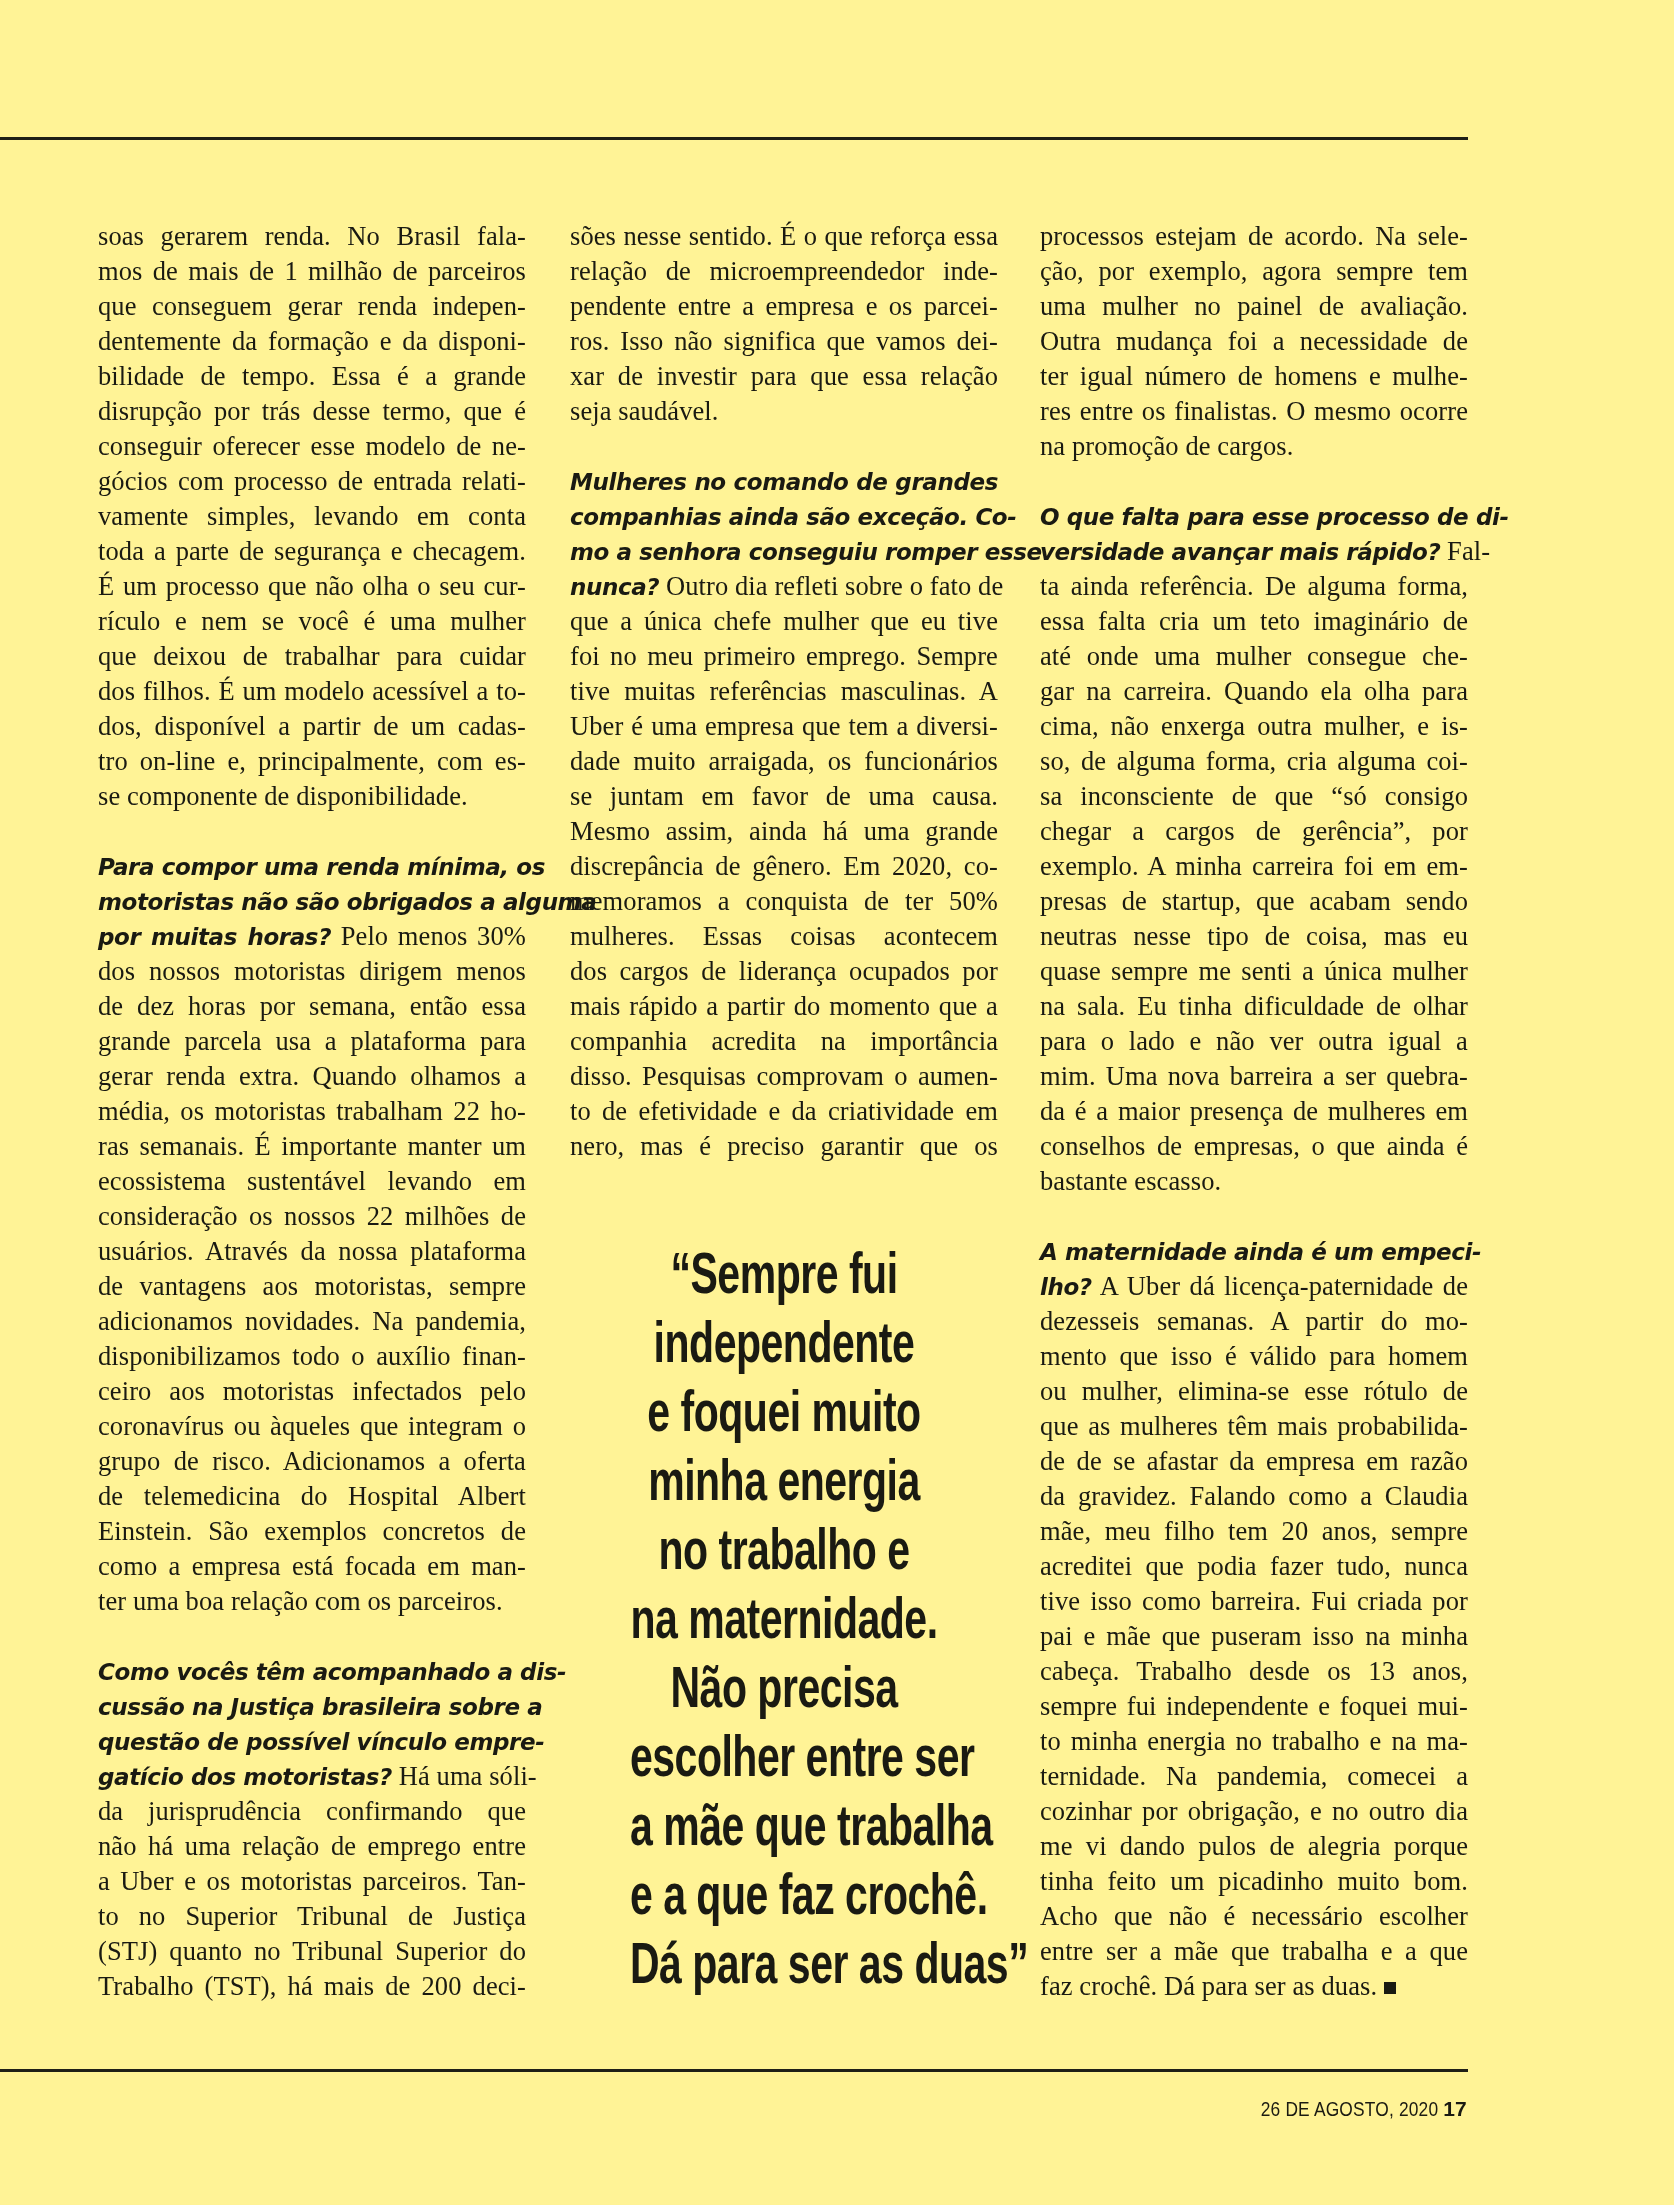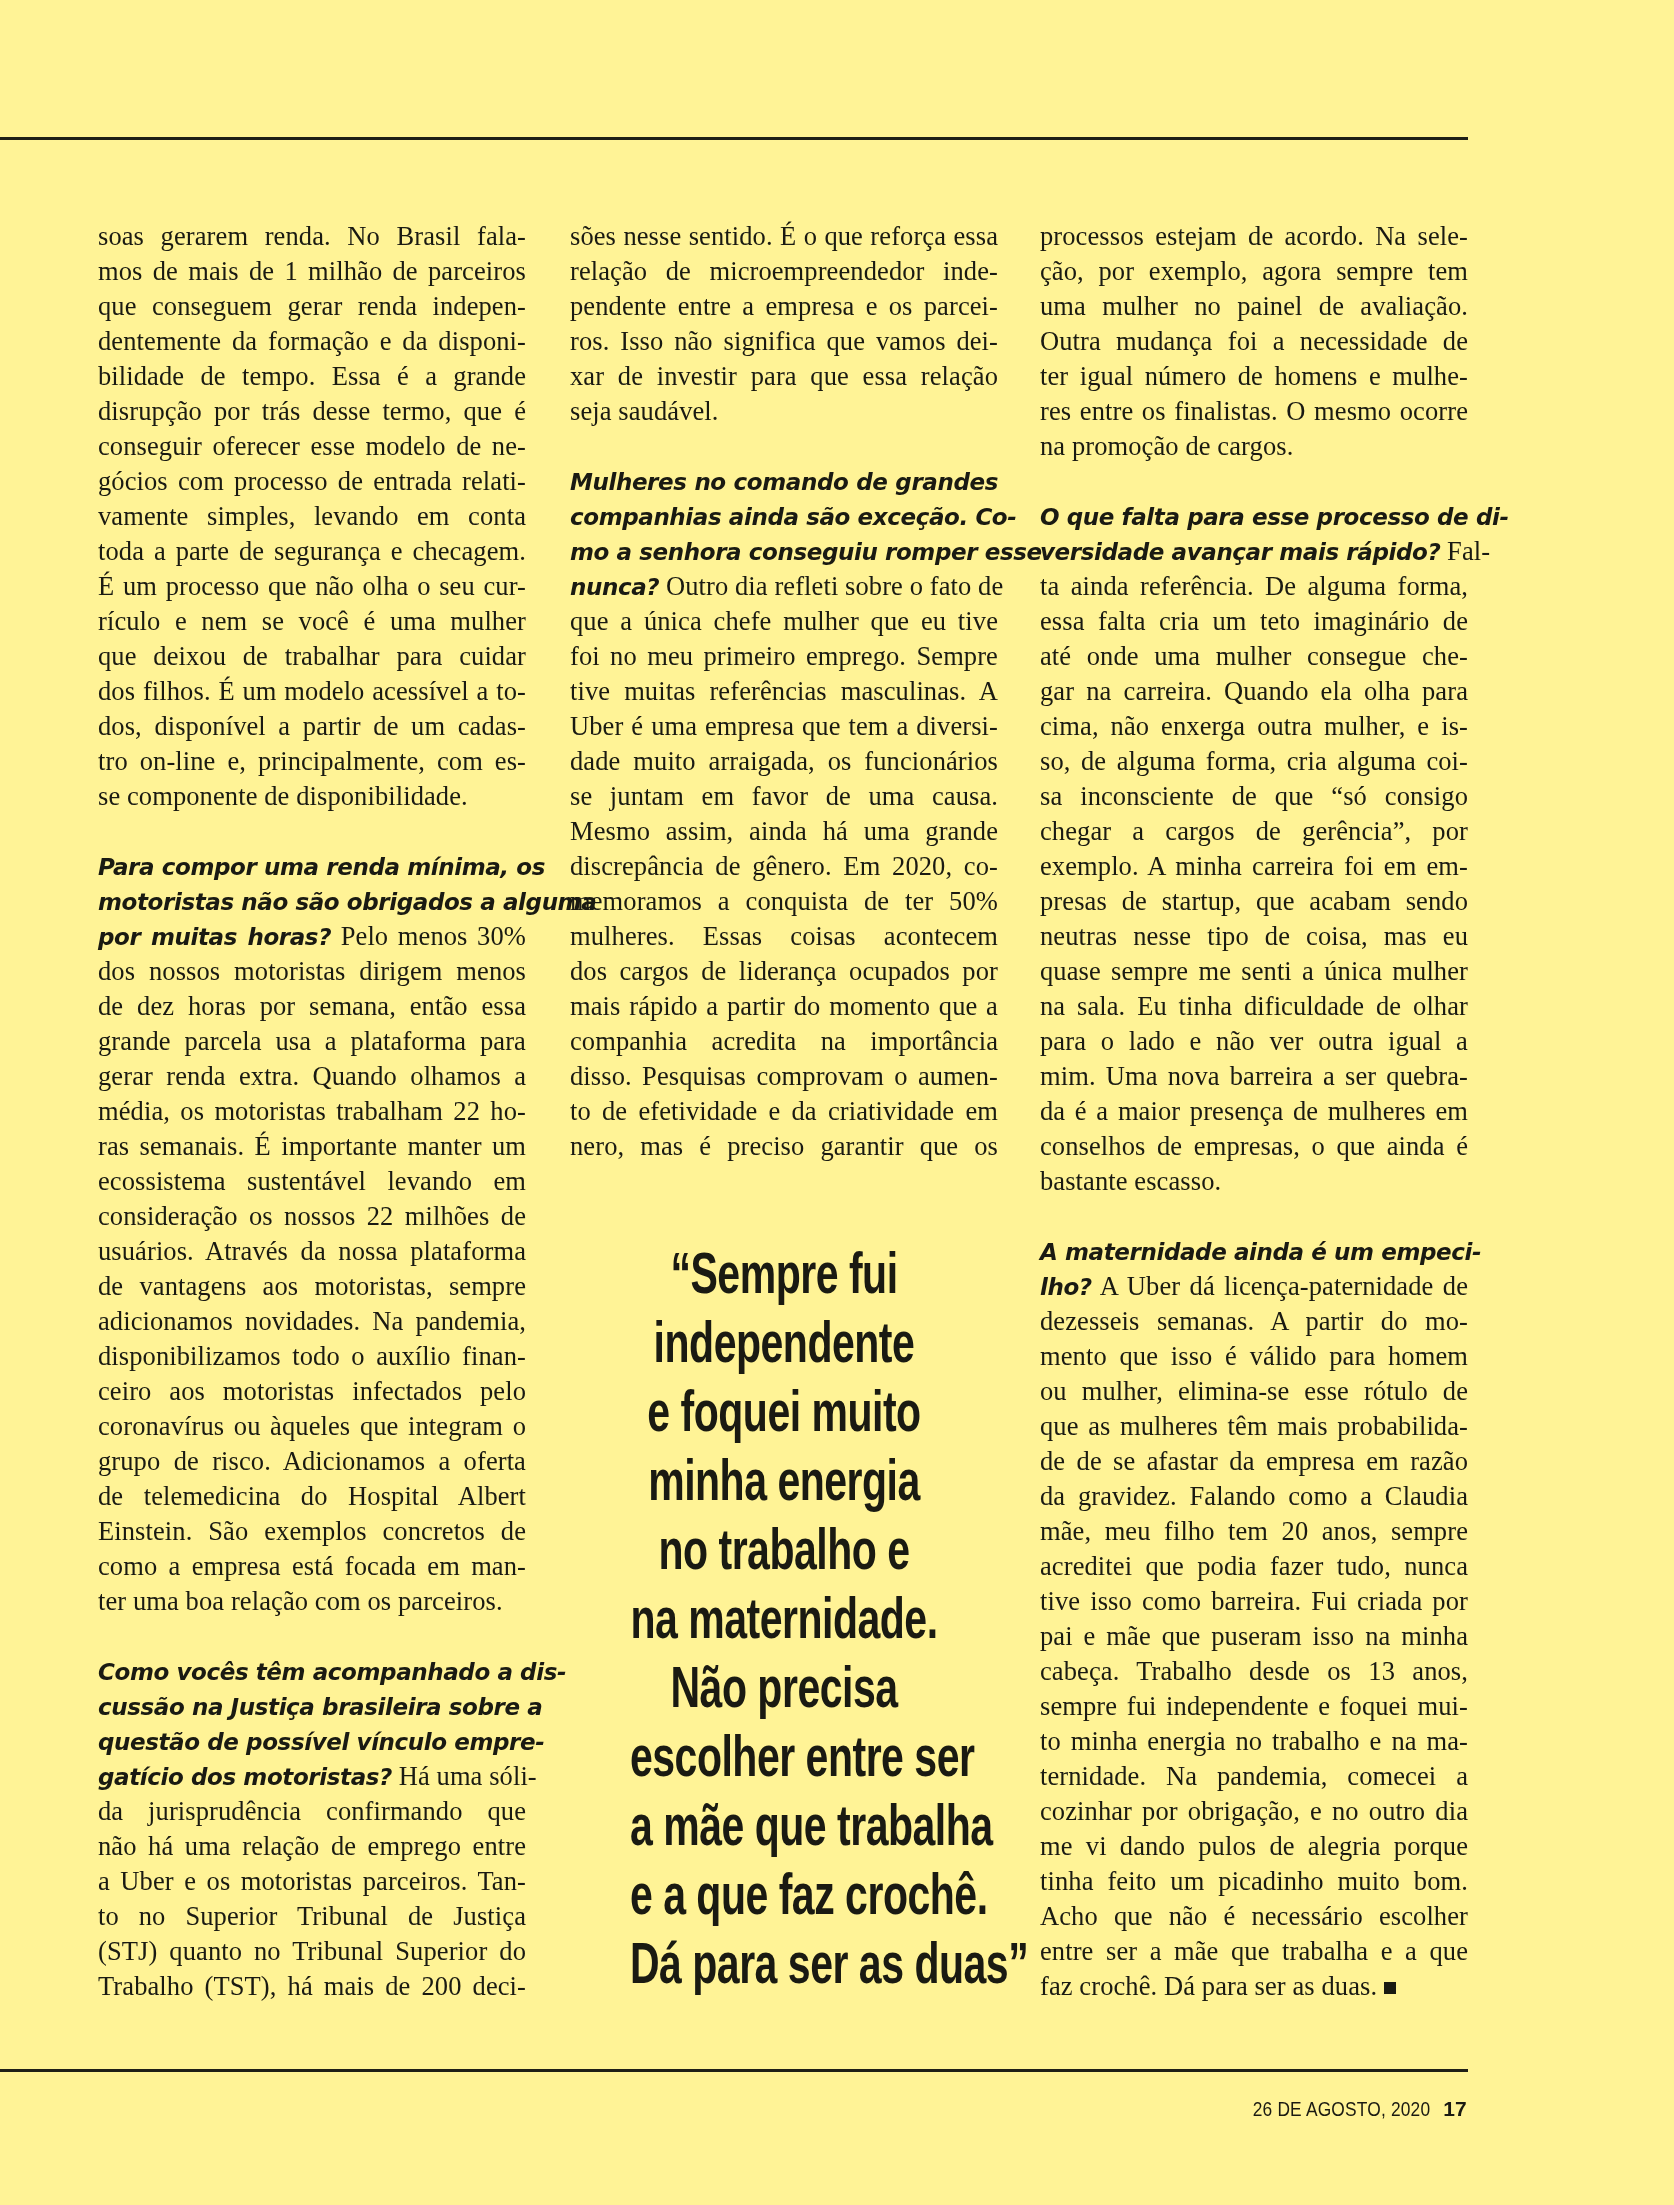--- a/index.html
+++ b/index.html
@@ -38,21 +38,21 @@
     font-family: "Liberation Sans", "DejaVu Sans", sans-serif;
     font-weight: bold;
     font-size: 57px; line-height: 69px; height: 69px;
     transform: scaleX(0.72); transform-origin: center;
     white-space: nowrap; letter-spacing: -0.7px;
   }
   .footer {
     position: absolute; top: 2097px; right: 207px;
     font-family: "Liberation Sans", "DejaVu Sans", sans-serif;
     font-size: 19.3px; letter-spacing: 0.2px;
-    display: flex; align-items: baseline; gap: 13px;
+    display: flex; align-items: baseline; gap: 5px;
   }
   .footer .date { transform: scaleX(0.9); transform-origin: right; }
   .footer .page { font-weight: bold; font-size: 21px; text-align: center; }
   .endmark { display: inline-block; width: 12px; height: 12px; background: #1a1a12; margin-left: 7.2px; vertical-align: 1.4px; }
 </style>
 </head>
 <body>
 
 <div class="rule top"></div>
 

